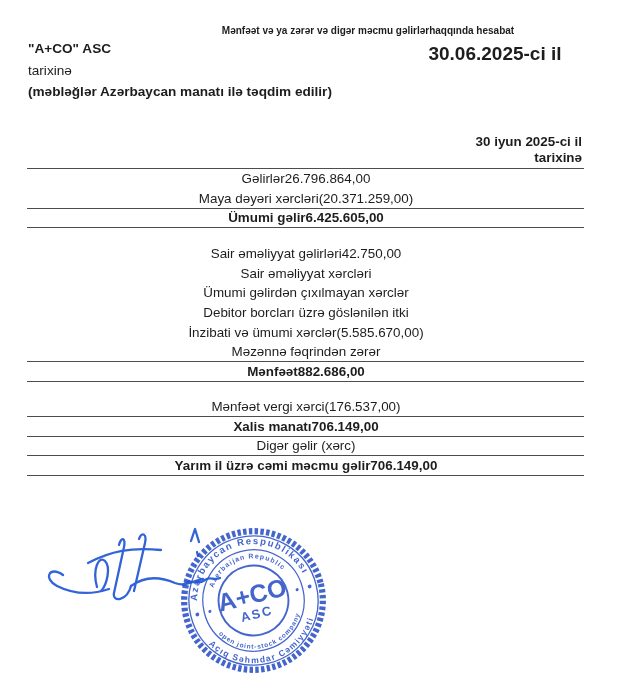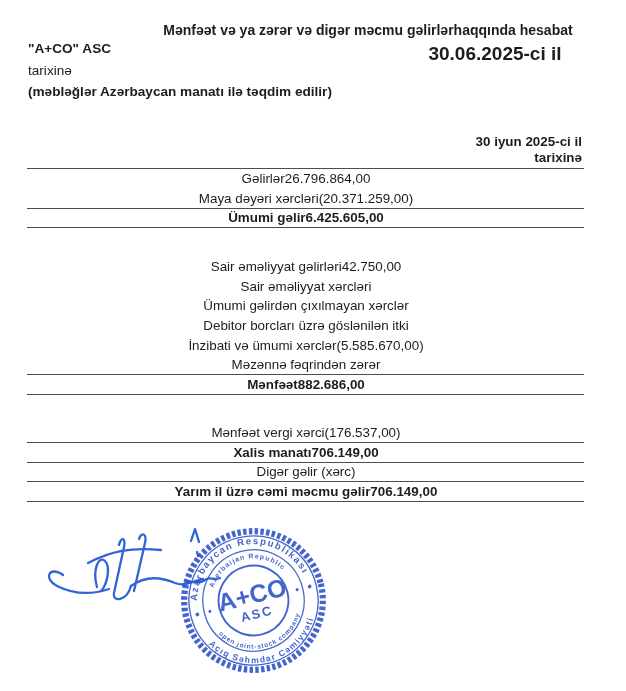--- a/index.html
+++ b/index.html
@@ -4,32 +4,32 @@
 <style>
   html,body{margin:0;padding:0;}
   body{
     width:626px;height:691px;position:relative;overflow:hidden;
     background:#ffffff;color:#1d1d1d;
     font-family:"Liberation Sans", sans-serif;
     -webkit-font-smoothing:antialiased;
   }
   .abs{position:absolute;}
   
-  .report-title{top:22px;left:148px;width:440px;text-align:center;font-weight:700;font-size:14px;line-height:17px;}
+  .report-title{top:22px;left:148px;width:440px;text-align:center;font-weight:700;font-size:10px;line-height:17px;}
   .report-date{top:43px;left:383px;width:224px;text-align:center;font-weight:700;font-size:19px;}
   .company-block{top:38px;left:28px;font-size:13.6px;line-height:21.5px;}
   .company-name{font-weight:700;}
   .company-sub{font-weight:400;}
   .currency-note{font-weight:700;}
   
   .fin-table{top:131px;left:27px;width:557px;font-size:13.4px;}
   .thead{text-align:right;font-weight:700;line-height:15.5px;padding:3px 2px 3px 0;border-bottom:1.2px solid #4d4d4d;}
   .trow{display:flex;justify-content:center;align-items:center;height:19.8px;padding:0 2px 0 3px;box-sizing:border-box;}
   .trow.rule{border-bottom:1.2px solid #4d4d4d;}
-  .trow.section-start{margin-top:28px;}
+  .trow.section-start{margin-top:15px;}
   .trow.bold{font-weight:700;}
   .trow .lbl{white-space:nowrap;}
   .trow .val{white-space:nowrap;}
   
   .stamp-svg{top:524px;left:177px;width:153px;height:153px;}
   .sig-svg{top:523px;left:33px;width:230px;height:125px;}
   .stamp-ink{color:var(--stamp-ink,#2b50c6);}
 </style>
 </head>
 <body>

